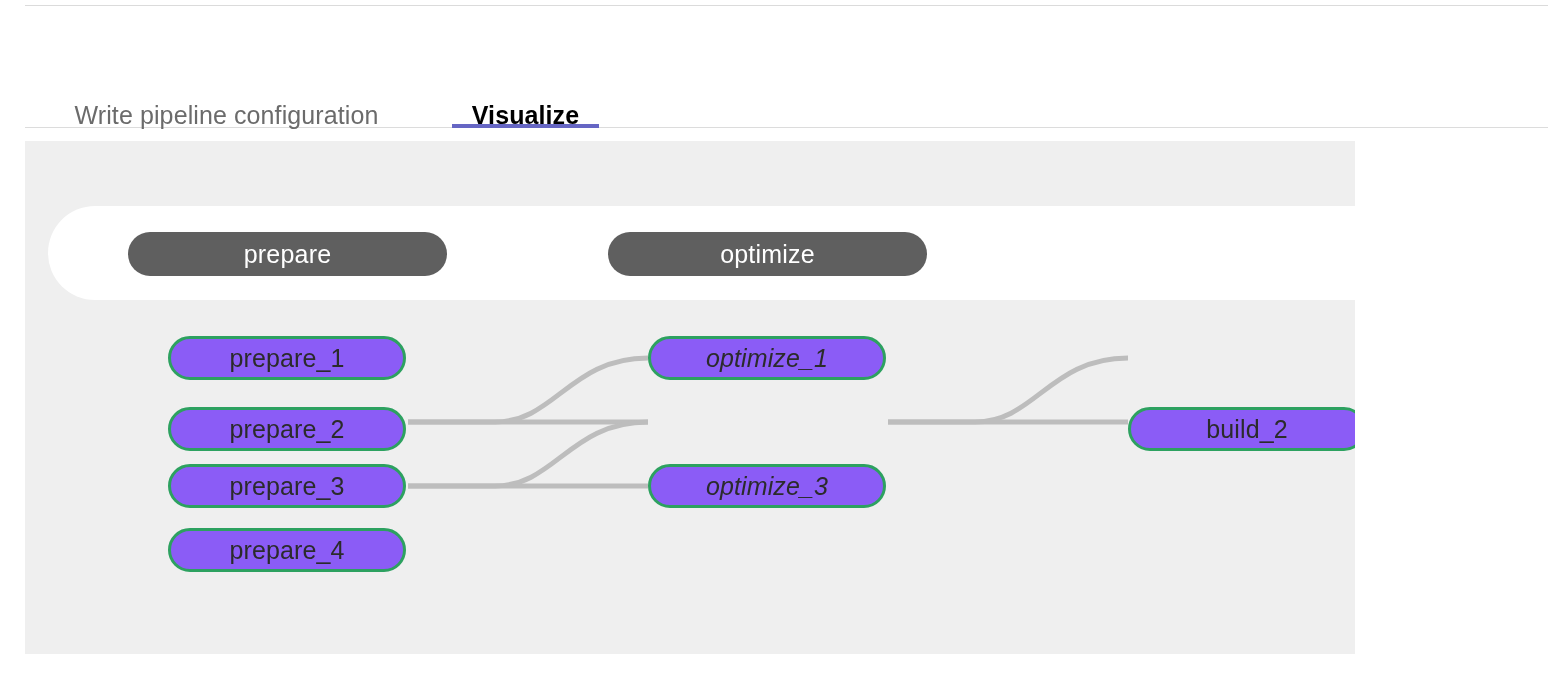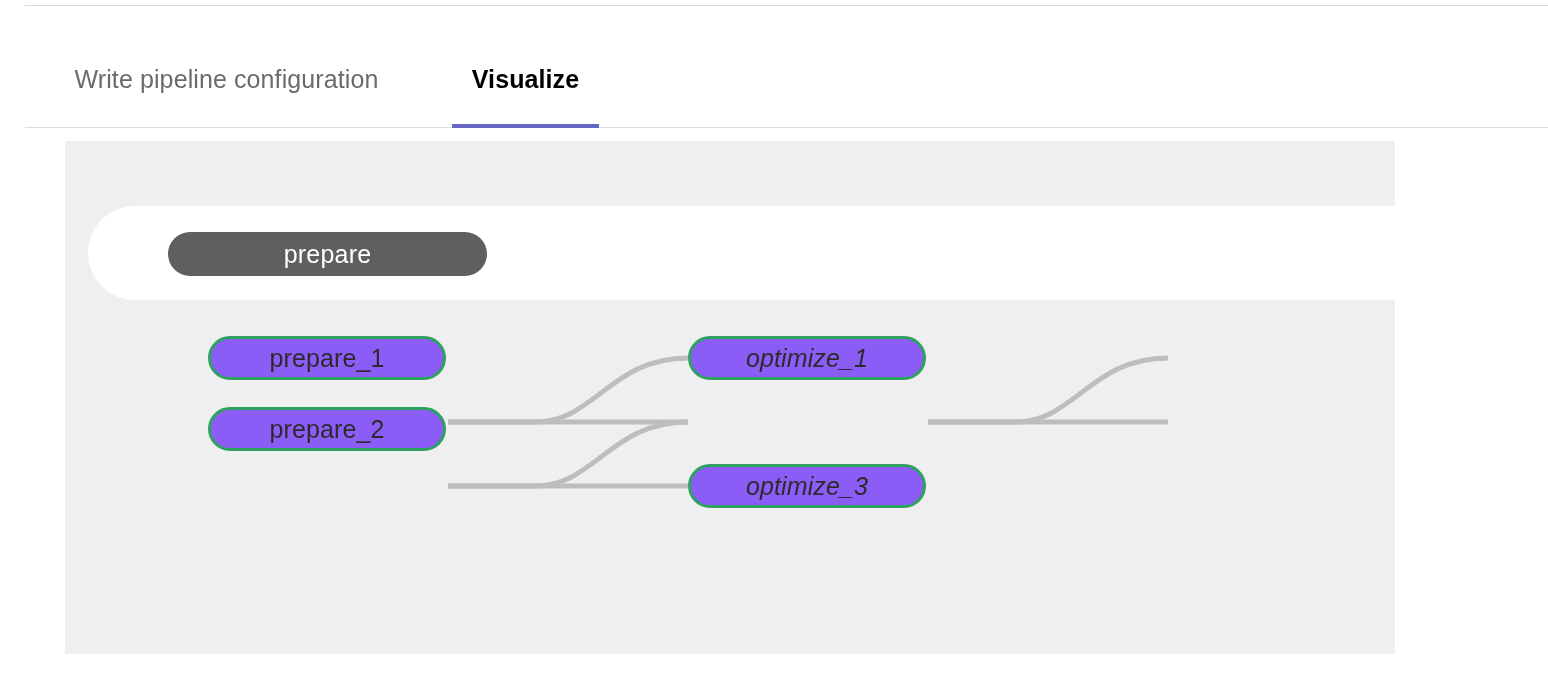--- a/index.html
+++ b/index.html
@@ -40,21 +40,21 @@
     bottom: 0;
     width: 1523px;
     height: 1px;
     background: #dcdcdc;
   }
   .tab {
     position: absolute;
     bottom: 0;
     height: 97px;
     display: flex;
-    align-items: center;
+    align-items: flex-end;
     justify-content: center;
     box-sizing: border-box;
     background: transparent;
     border: 0;
     padding: 0 24px;
     cursor: pointer;
     white-space: nowrap;
   }
   .tab-label {
     font-size: 25px;
@@ -76,21 +76,20 @@
 
   
   .canvas {
     position: absolute;
     left: 25px;
     top: 141px;
     width: 1330px;
     height: 513px;
     background: #efefef;
     overflow: hidden;
-    margin-left: 40px;
   }
 
   
   .stage-strip {
     position: absolute;
     left: 23px;
     top: 65px;
     width: 1440px;
     height: 94px;
     background: #ffffff;
@@ -174,20 +173,23 @@
   </div>
 </div>
 
 <div class="canvas">
 
   <div class="stage-strip"></div>
 
   <div class="stage-pill stage-0">
     <span class="stage-pill-label">prepare</span>
   </div>
+  <div class="stage-pill stage-1">
+    <span class="stage-pill-label">optimize</span>
+  </div>
 
   <svg class="edges" viewBox="0 0 1523 513" width="1523" height="513" aria-hidden="true">
     <g fill="none" stroke="#bdbdbd" stroke-width="5" stroke-linecap="butt">
 
       <path d="M 383 281 L 470 281 C 530 281 545 217 623 217"></path>
 
       <path d="M 383 281 L 623 281"></path>
 
       <path d="M 383 345 L 470 345 C 530 345 545 281 623 281"></path>
 
@@ -198,22 +200,31 @@
       <path d="M 863 281 L 1103 281"></path>
     </g>
   </svg>
 
   <div class="node col-0 row-0">
     <span class="node-label">prepare_1</span>
   </div>
   <div class="node col-0 row-1">
     <span class="node-label">prepare_2</span>
   </div>
+  <div class="node col-0 row-2">
+    <span class="node-label">prepare_3</span>
+  </div>
+  <div class="node col-0 row-3">
+    <span class="node-label">prepare_4</span>
+  </div>
 
   <div class="node col-1 row-0">
     <span class="node-label">optimize_1</span>
   </div>
   <div class="node col-1 row-2">
     <span class="node-label">optimize_3</span>
   </div>
 
+  <div class="node col-2 row-1">
+    <span class="node-label">build_2</span>
+  </div>
 
 </div>
 
 </body></html>

